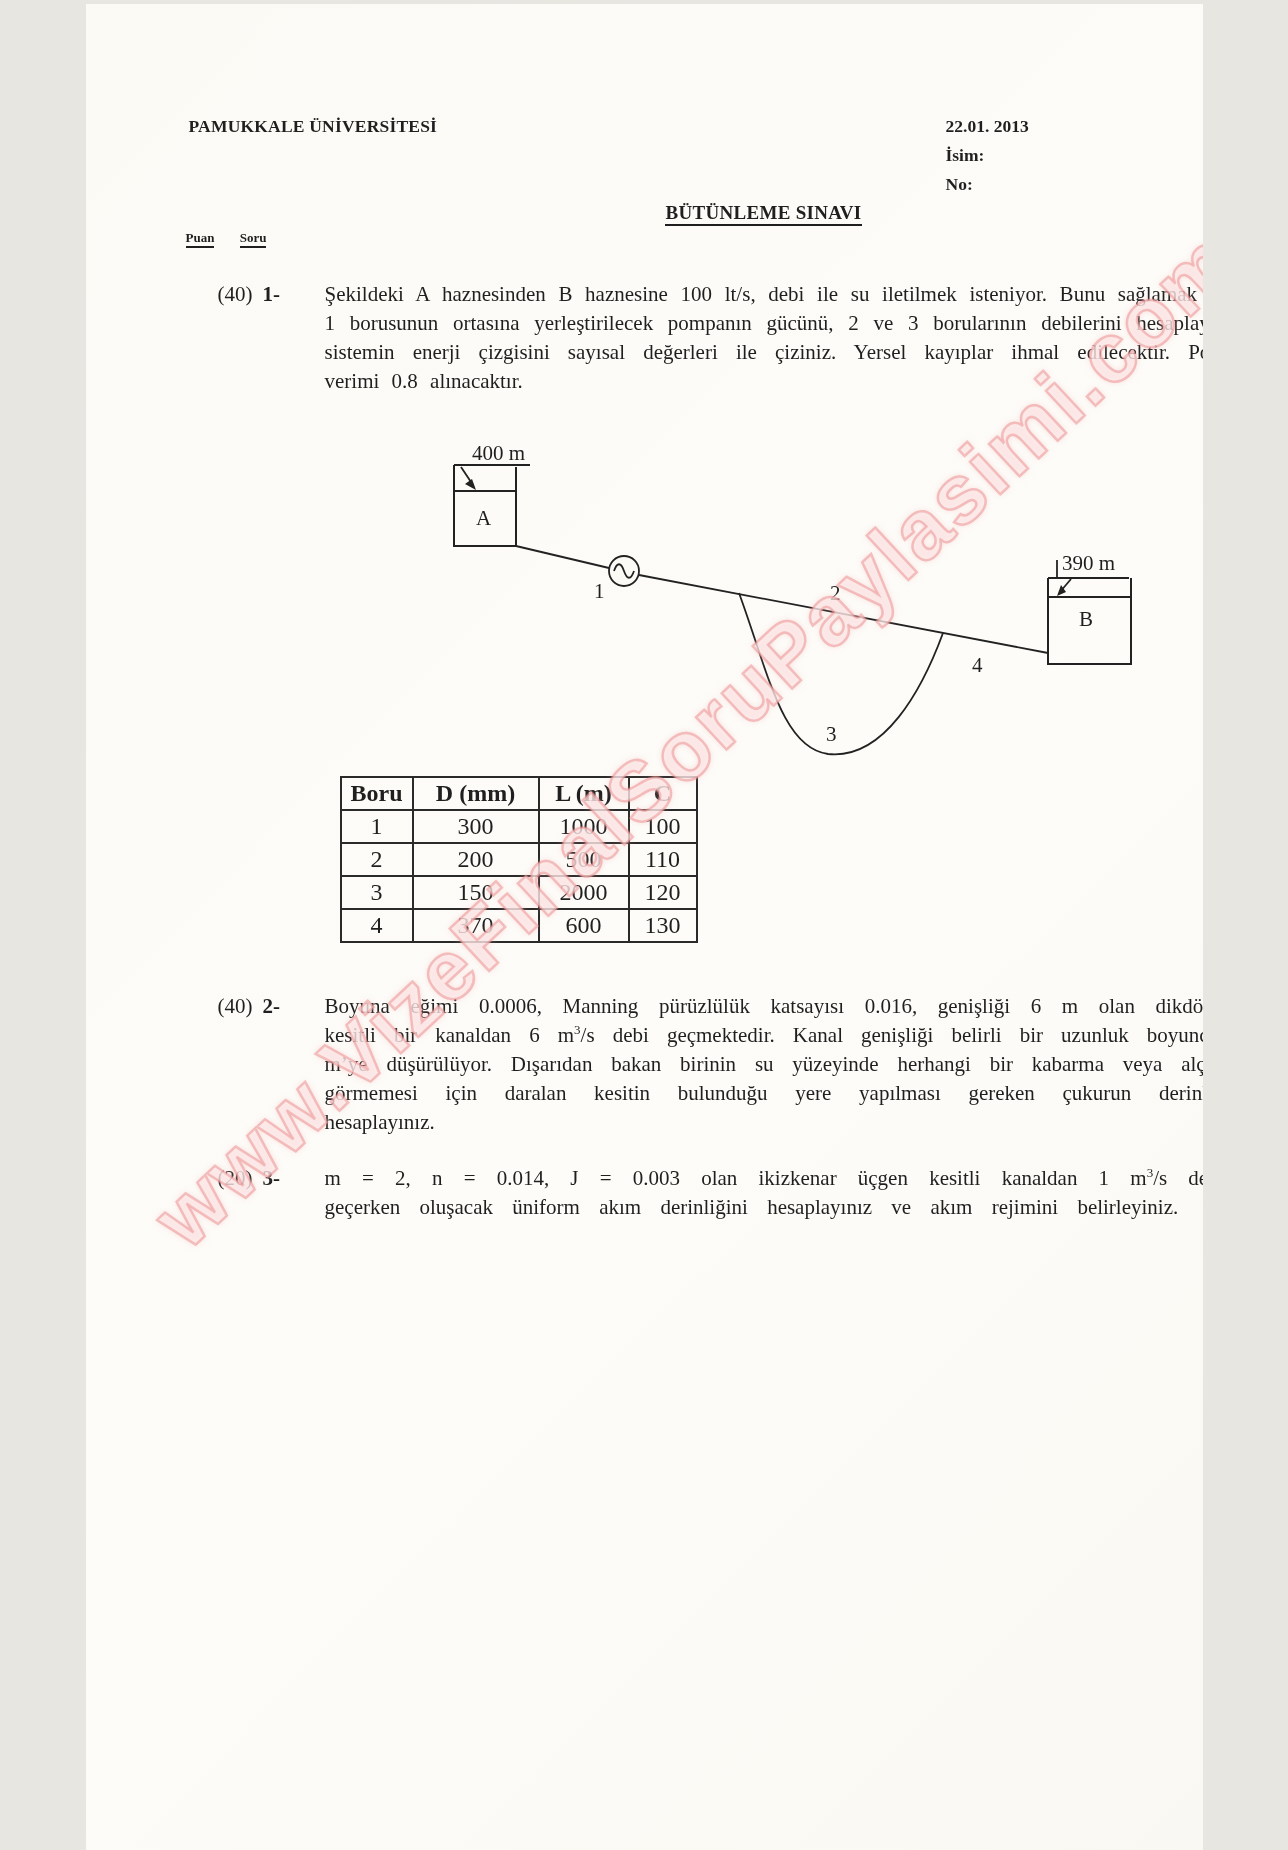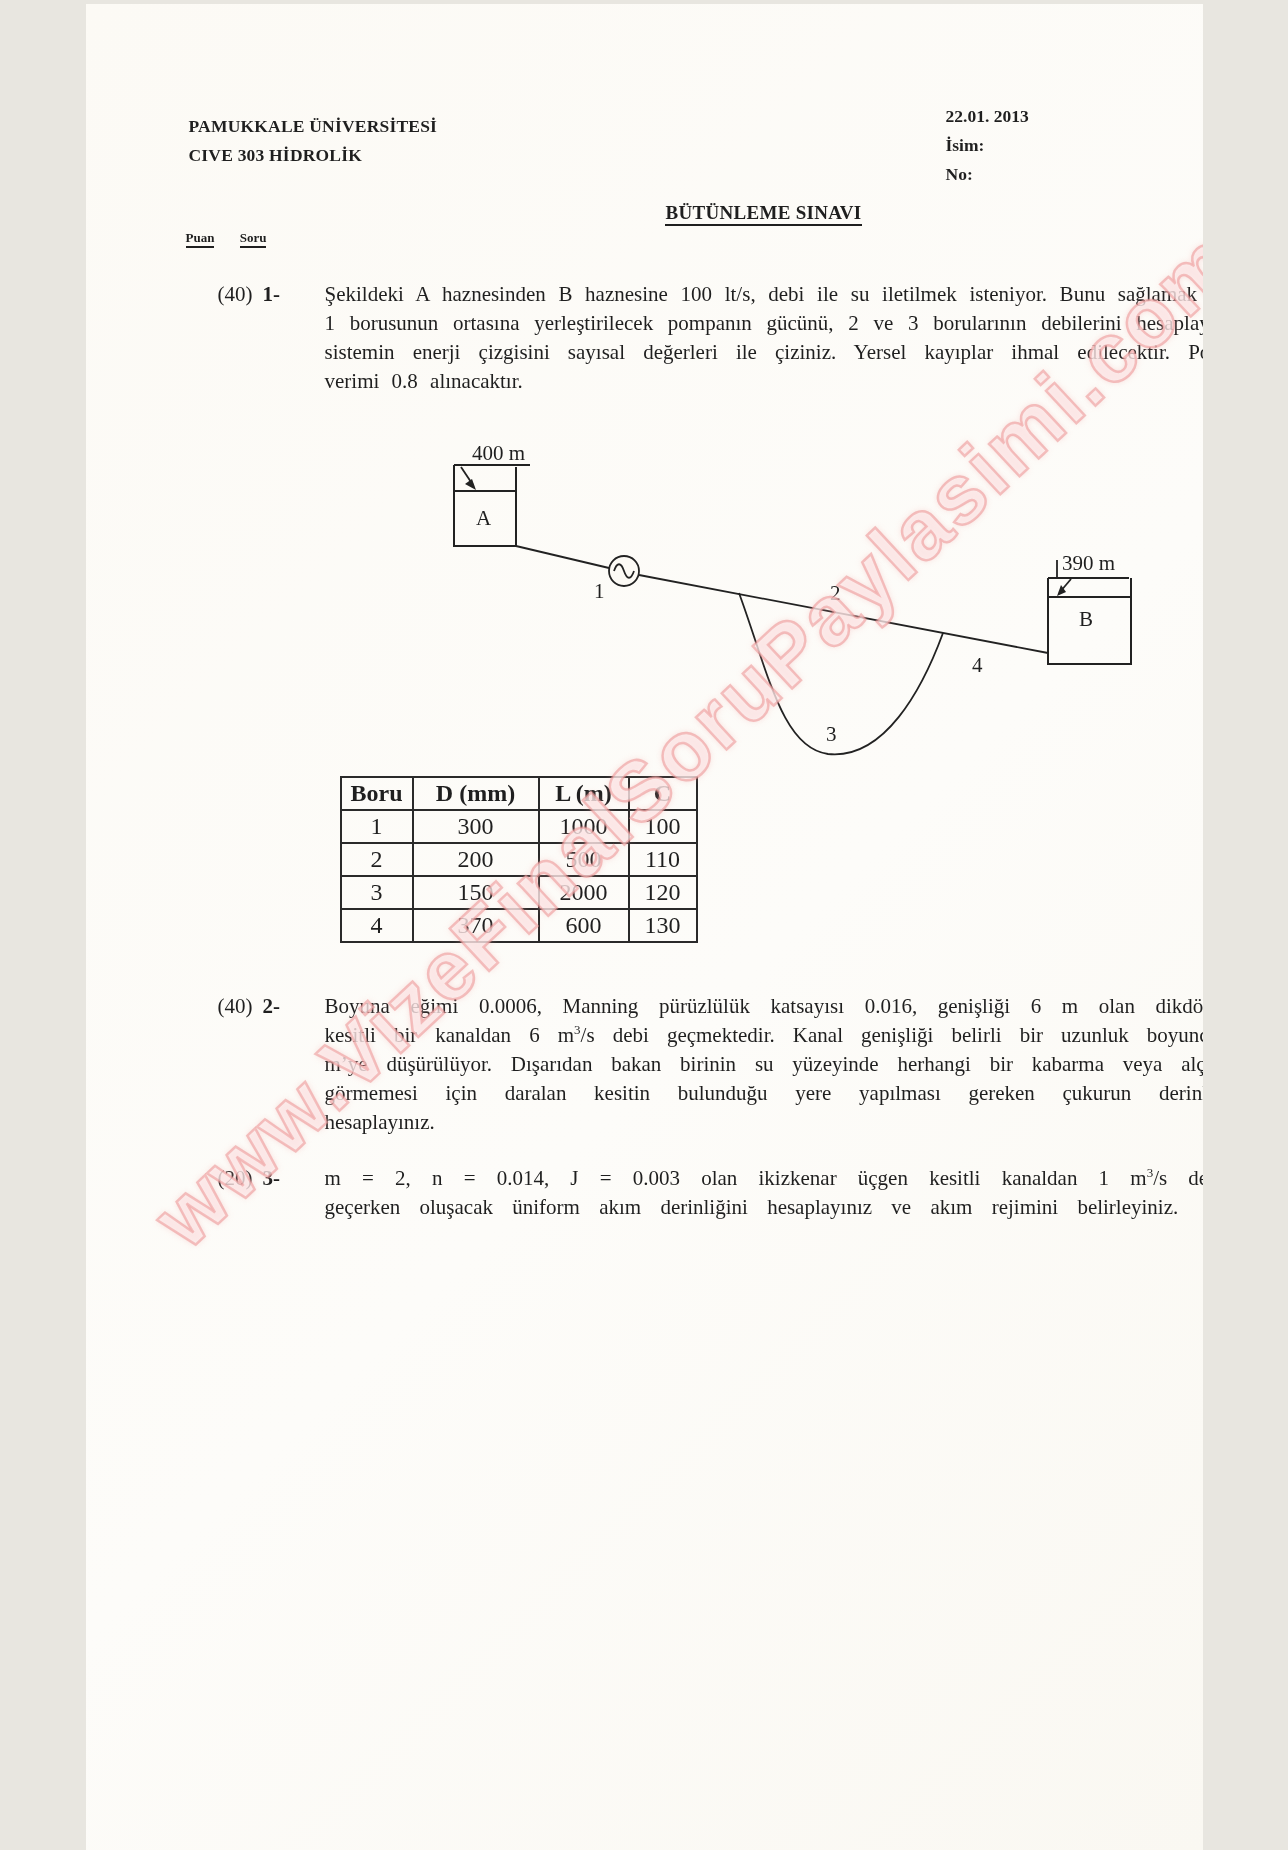--- a/index.html
+++ b/index.html
@@ -9,21 +9,21 @@
     margin:4px auto;
     background:linear-gradient(135deg,#fcfaf5 0%,#fdfcf9 55%,#faf8f2 100%);
     font-family:"Liberation Serif","DejaVu Serif",serif;
     color:#1f1f1f;
     overflow:hidden;
     padding-left:21px;
   }
   .abs{position:absolute;}
   
   .hdr-left{left:103px;top:108px;font-weight:bold;font-size:17.5px;line-height:29px;letter-spacing:.2px;}
-  .hdr-right{left:860px;top:98px;font-weight:bold;font-size:17.5px;line-height:29px;}
+  .hdr-right{left:860px;top:108px;font-weight:bold;font-size:17.5px;line-height:29px;}
   .exam-title{left:0;top:198px;width:1356px;text-align:center;font-weight:bold;font-size:19px;letter-spacing:.3px;}
   .exam-title span{border-bottom:2px solid #1f1f1f;padding-bottom:1px;}
   .col-heads{left:100px;top:226px;font-weight:bold;font-size:13px;}
   .col-heads span{border-bottom:2px solid #1f1f1f;padding-bottom:1px;}
   .col-heads .soru{margin-left:22px;}
   
   .question{font-size:21px;line-height:29px;}
   .question .pts{position:absolute;left:111px;top:0;}
   .question .qnum{position:absolute;left:156px;top:0;font-weight:bold;}
   .question .qtext{position:absolute;left:218px;top:0;margin:0;text-align:justify;}
@@ -53,21 +53,20 @@
     pointer-events:none;
   }
 </style>
 </head>
 <body>
 
 <div class="page">
 
   <div class="abs hdr-left">
     <div>PAMUKKALE ÜNİVERSİTESİ</div>
-    <div>CIVE 303 HİDROLİK</div>
   </div>
 
   <div class="abs hdr-right">
     <div>22.01. 2013</div>
     <div>İsim:</div>
     <div>No:</div>
   </div>
 
   <div class="abs exam-title">
     <span>BÜTÜNLEME SINAVI</span>

